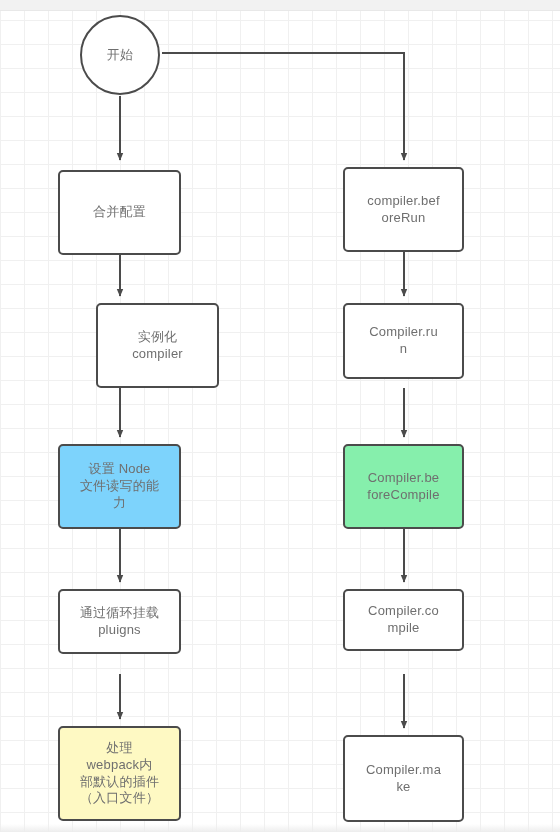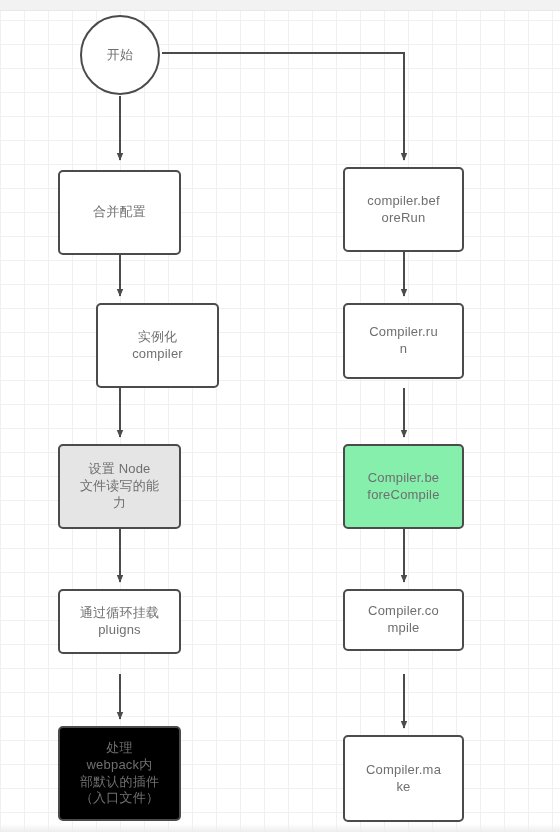--- a/index.html
+++ b/index.html
@@ -126,30 +126,30 @@
       <div class="node circle" style="left: 80px; top: 15px; width: 80px; height: 80px; font-size: 13px; border-color: rgb(75, 75, 75); background: rgb(255, 255, 255); color: rgb(111, 111, 111);">
         <span class="node-label">开始</span>
       </div>
       <div class="node box" style="left: 58px; top: 170px; width: 123px; height: 85px; font-size: 13px; border-color: rgb(75, 75, 75); background: rgb(255, 255, 255); color: rgb(111, 111, 111);">
         <span class="node-label">合并配置</span>
       </div>
       <div class="node box" style="left: 58px; top: 303px; width: 123px; height: 85px; font-size: 13px; border-color: rgb(75, 75, 75); background: rgb(255, 255, 255); color: rgb(111, 111, 111); margin-left: 38px;">
         <span class="node-label">实例化
 compiler</span>
       </div>
-      <div class="node box" style="left: 58px; top: 444px; width: 123px; height: 85px; font-size: 13px; border-color: rgb(75, 75, 75); background: #e5e5e5; color: rgb(111, 111, 111);">
+      <div class="node box" style="left: 58px; top: 444px; width: 123px; height: 85px; font-size: 13px; border-color: rgb(75, 75, 75); background: #7dd3fc; color: rgb(111, 111, 111);">
         <span class="node-label">设置 Node
 文件读写的能
 力</span>
       </div>
       <div class="node box" style="left: 58px; top: 589px; width: 123px; height: 65px; font-size: 13px; border-color: rgb(75, 75, 75); background: rgb(255, 255, 255); color: rgb(111, 111, 111);">
         <span class="node-label">通过循环挂载
 pluigns</span>
       </div>
-      <div class="node box" style="left: 58px; top: 726px; width: 123px; height: 95px; font-size: 13px; border-color: rgb(75, 75, 75); background: #000000; color: rgb(111, 111, 111);">
+      <div class="node box" style="left: 58px; top: 726px; width: 123px; height: 95px; font-size: 13px; border-color: rgb(75, 75, 75); background: #fef9c3; color: rgb(111, 111, 111);">
         <span class="node-label">处理
 webpack内
 部默认的插件
 （入口文件）</span>
       </div>
       <div class="node box" style="left: 343px; top: 167px; width: 121px; height: 85px; font-size: 13px; border-color: rgb(75, 75, 75); background: rgb(255, 255, 255); color: rgb(111, 111, 111);">
         <span class="node-label">compiler.bef
 oreRun</span>
       </div>
       <div class="node box" style="left: 343px; top: 303px; width: 121px; height: 76px; font-size: 13px; border-color: rgb(75, 75, 75); background: rgb(255, 255, 255); color: rgb(111, 111, 111);">

